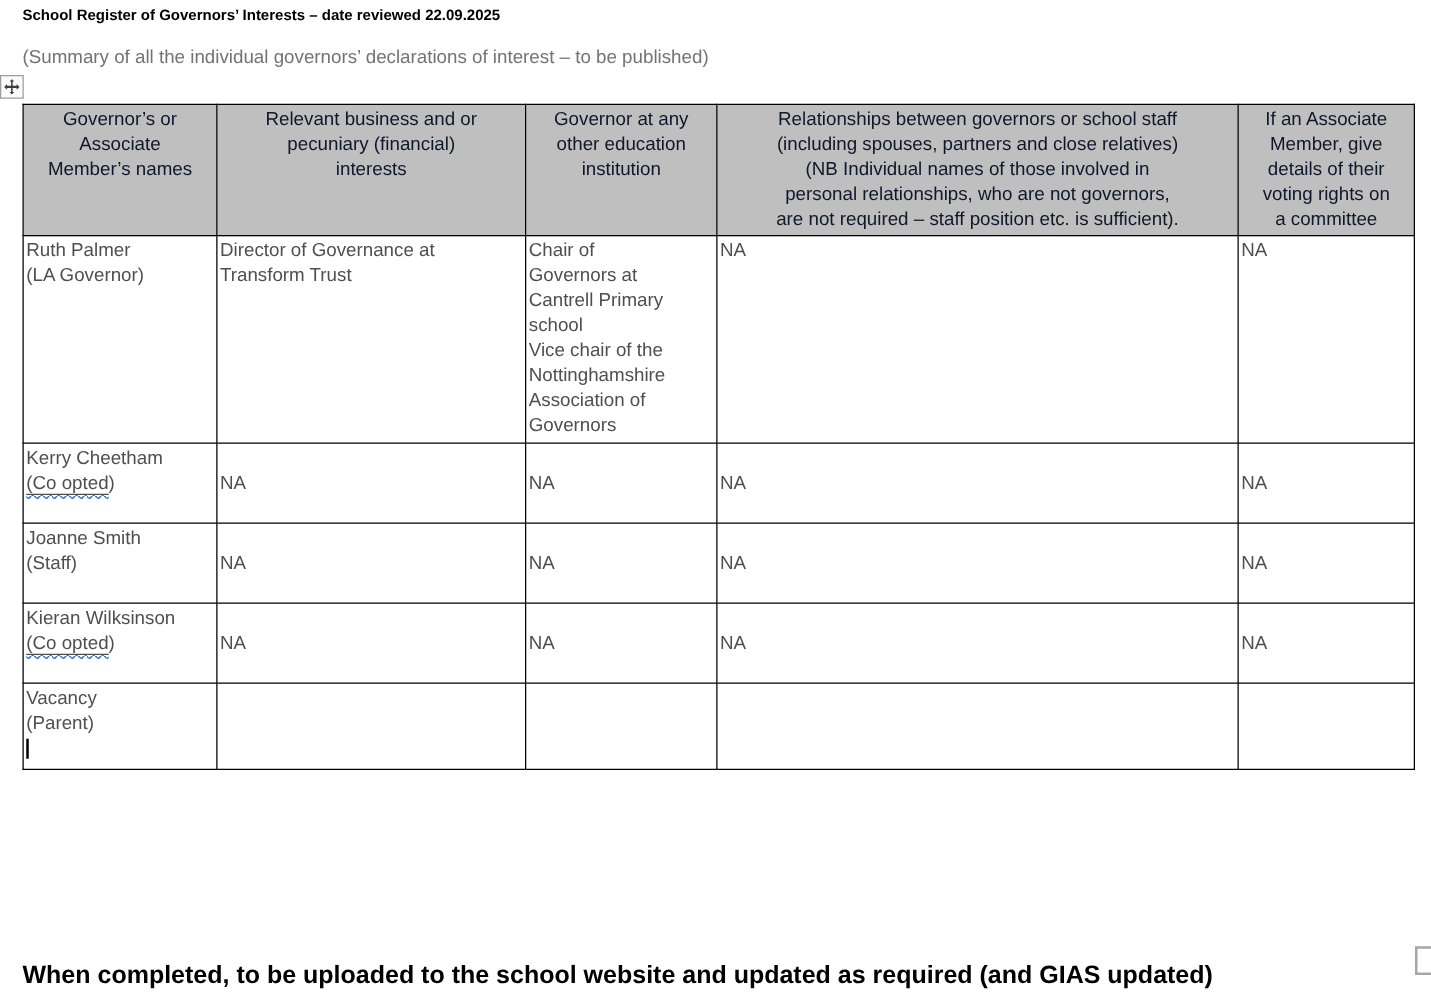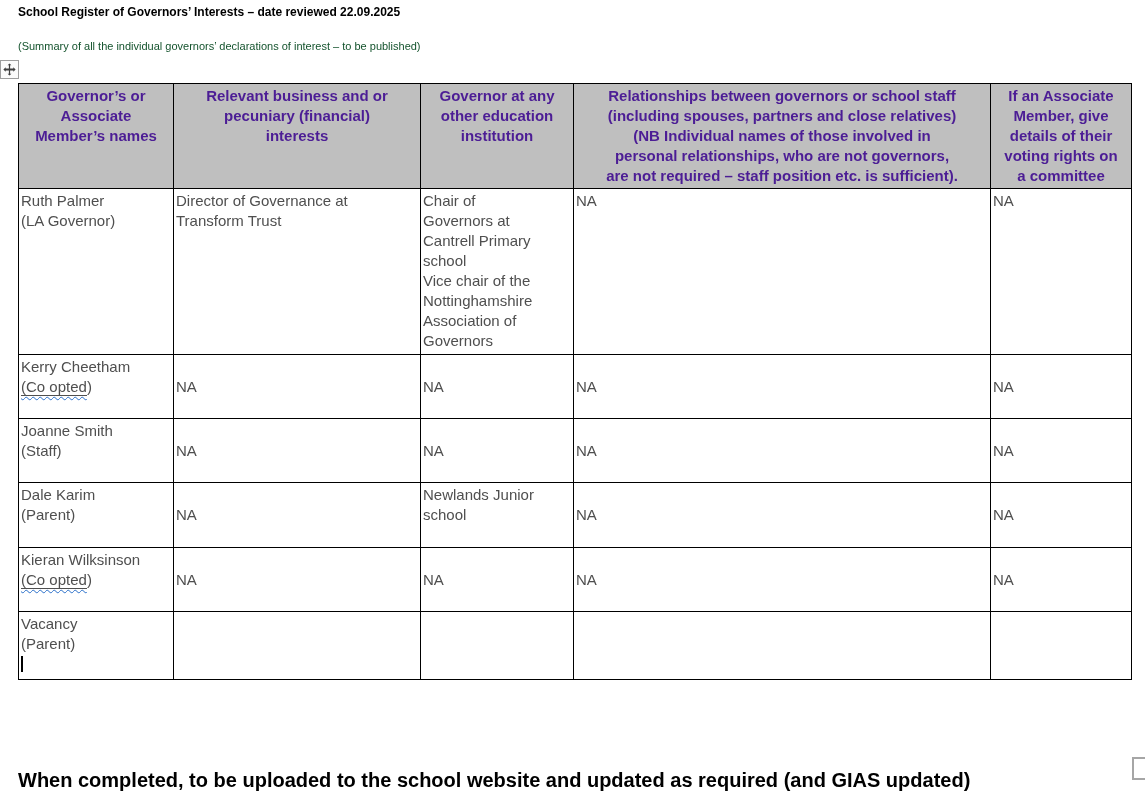--- a/index.html
+++ b/index.html
@@ -10,21 +10,21 @@
     position: relative;
     font-family: "Liberation Sans", sans-serif;
   }
   .doc-title {
     position: absolute; left: 18px; top: 2px;
     font-size: 12px; font-weight: bold; color: #000;
     line-height: 20px; white-space: nowrap;
   }
   .doc-subtitle {
     position: absolute; left: 18px; top: 36px;
-    font-size: 11px; color: #14532d; line-height: 20px; white-space: nowrap;
+    font-size: 15px; color: #737373; line-height: 20px; white-space: nowrap;
   }
   .doc-footer {
     position: absolute; left: 18px; top: 770px;
     font-size: 20px; font-weight: bold; color: #000;
     line-height: 20px; white-space: nowrap;
   }
   
   .move-handle {
     position: absolute; left: 0; top: 60px;
     width: 17px; height: 17px;
@@ -44,21 +44,21 @@
     border-collapse: collapse; table-layout: fixed;
     width: 1113px;
   }
   .gov-table th, .gov-table td {
     border: 1px solid #000;
     vertical-align: top;
     overflow: visible;
   }
   .gov-table th {
     background: #bfbfbf;
-    color: #4c1d95; font-weight: bold; font-size: 15px;
+    color: #0f172a; font-weight: normal; font-size: 15px;
     text-align: center; padding: 2px 1px;
   }
   .gov-table td {
     color: #4f4f4f; font-weight: normal; font-size: 15px;
     padding: 2px 2px 2px 2px; text-align: left;
   }
   .hline { line-height: 20px; white-space: nowrap; min-height: 20px; }
   .para + .para { }
   .line { line-height: 20px; min-height: 20px; white-space: nowrap; }
   .wavy {
@@ -201,42 +201,20 @@
         </td>
         <td>
           <div class="line"></div>
           <div class="line">NA</div>
         </td>
         <td>
           <div class="line"></div>
           <div class="line">NA</div>
         </td>
       </tr>
-      <tr style="height: 65px;">
-        <td>
-          <div class="line">Dale Karim</div>
-          <div class="line">(Parent)</div>
-        </td>
-        <td>
-          <div class="line"></div>
-          <div class="line">NA</div>
-        </td>
-        <td>
-          <div class="line">Newlands Junior</div>
-          <div class="line">school</div>
-        </td>
-        <td>
-          <div class="line"></div>
-          <div class="line">NA</div>
-        </td>
-        <td>
-          <div class="line"></div>
-          <div class="line">NA</div>
-        </td>
-      </tr>
       <tr style="height: 64px;">
         <td>
           <div class="line">Kieran Wilksinson</div>
           <div class="line"><span class="wavy"><span class="u-solid">(Co opted</span></span>)</div>
         </td>
         <td>
           <div class="line"></div>
           <div class="line">NA</div>
         </td>
         <td>

